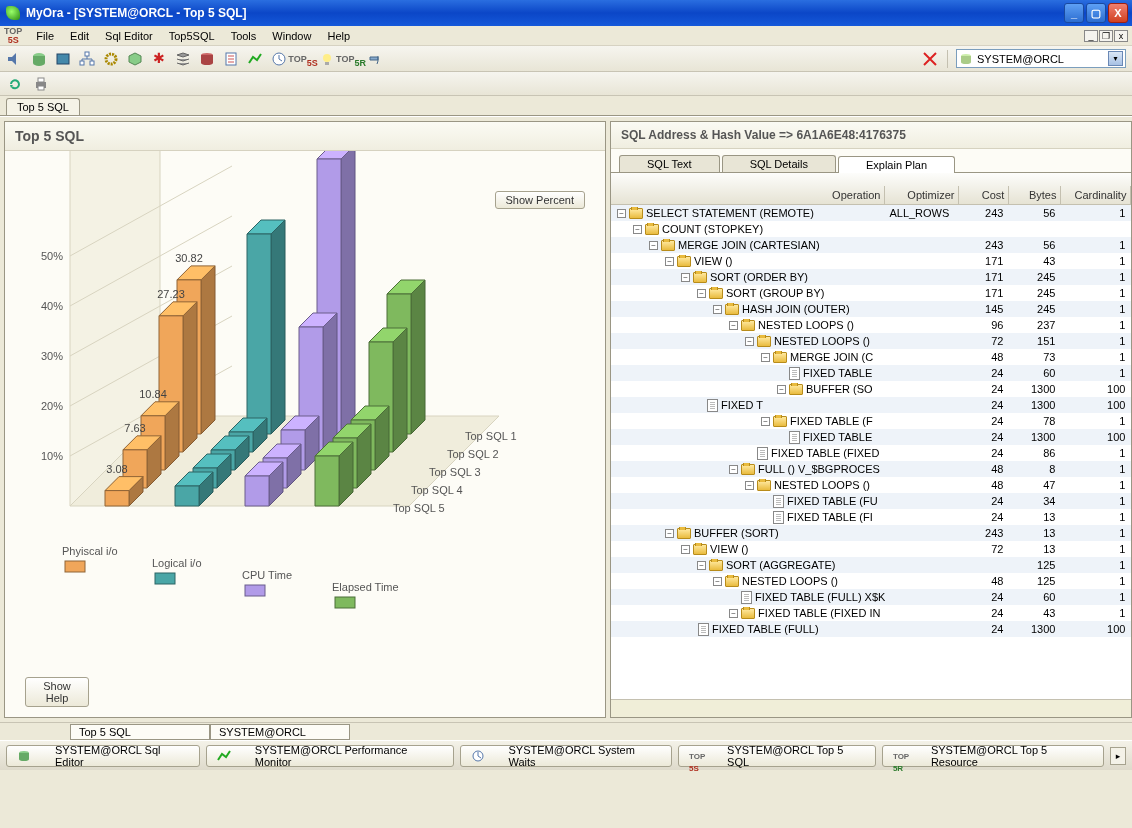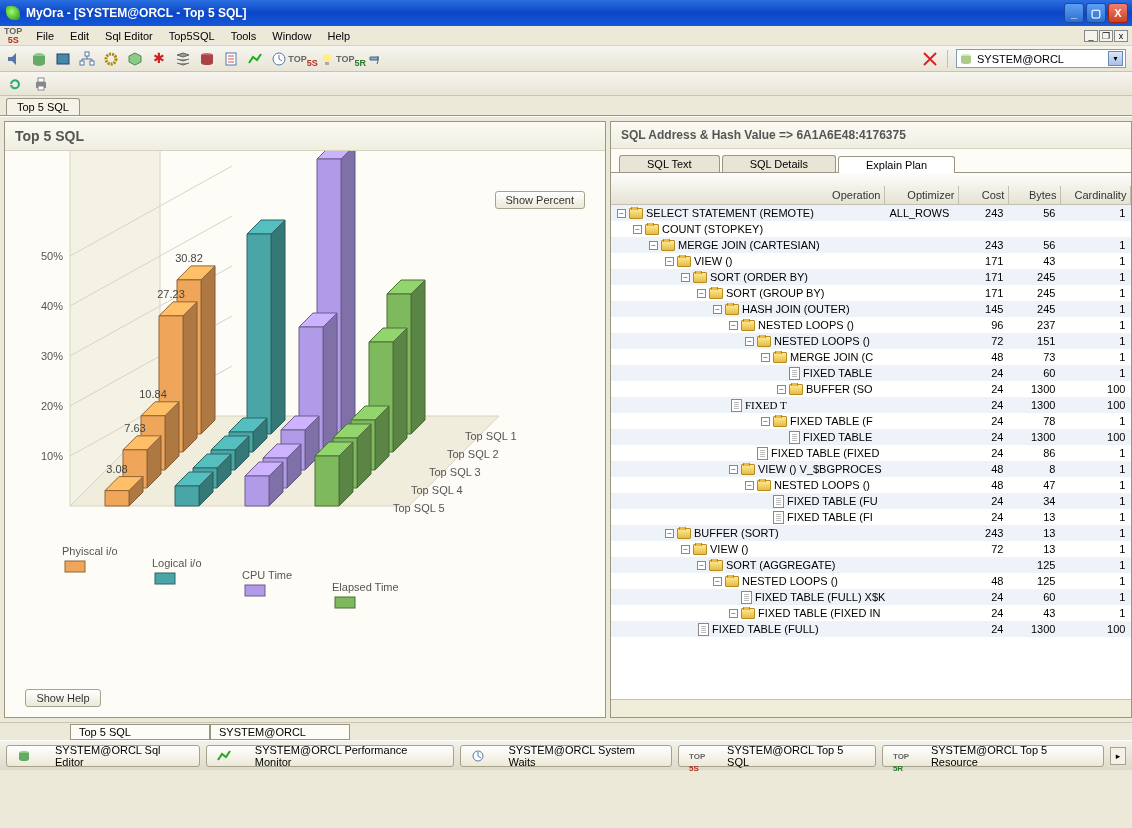--- a/index.html
+++ b/index.html
@@ -342,21 +342,21 @@
           <rect x="60" y="410" width="20" height="11" fill="#f0a65a" stroke="#906436"></rect>
           <text x="57" y="404" font-size="11" fill="#555">Phyiscal i/o</text>
           <rect x="150" y="422" width="20" height="11" fill="#4aa6a6" stroke="#2c6464"></rect>
           <text x="147" y="416" font-size="11" fill="#555">Logical i/o</text>
           <rect x="240" y="434" width="20" height="11" fill="#b19be8" stroke="#6a5d8b"></rect>
           <text x="237" y="428" font-size="11" fill="#555">CPU Time</text>
           <rect x="330" y="446" width="20" height="11" fill="#7fb95e" stroke="#4c6f38"></rect>
           <text x="327" y="440" font-size="11" fill="#555">Elapsed Time</text>
         </svg>
     </div>
-    <button class="btn-lite show-help" style="width:76px">Show Help</button>
+    <button class="btn-lite show-help" style="width:64px">Show Help</button>
   </div>
 
   <div class="pane-right">
     <div class="r-head">
       <span>SQL Address &amp; Hash Value =&gt; </span><span>6A1A6E48:4176375</span>
     </div>
     <div class="r-tabs" id="r-tabs">
         <div class="r-tab">SQL Text</div>
         <div class="r-tab">SQL Details</div>
         <div class="r-tab active">Explain Plan</div>
@@ -495,21 +495,21 @@
             <span class="toggle">−</span>
             <span class="folder"></span>
             <span>BUFFER (SO</span>
           </div>
           <div class="c-optm"></div>
           <div class="num c-cost">24</div>
           <div class="num c-bytes">1300</div>
           <div class="num c-card">100</div>
         </div>
         <div class="row">
-          <div class="op-cell" style="padding-left: 108px; font-family: Liberation Serif, serif;">
+          <div class="op-cell" style="padding-left: 84px;">
             <span class="toggle blank"></span>
             <span class="doc"></span>
             <span>FIXED T</span>
           </div>
           <div class="c-optm"></div>
           <div class="num c-cost">24</div>
           <div class="num c-bytes">1300</div>
           <div class="num c-card">100</div>
         </div>
         <div class="row">
@@ -542,21 +542,21 @@
           </div>
           <div class="c-optm"></div>
           <div class="num c-cost">24</div>
           <div class="num c-bytes">86</div>
           <div class="num c-card">1</div>
         </div>
         <div class="row">
           <div class="op-cell" style="padding-left: 118px;">
             <span class="toggle">−</span>
             <span class="folder"></span>
-            <span>VIEW () V_$BGPROCES</span>
+            <span>FULL () V_$BGPROCES</span>
           </div>
           <div class="c-optm"></div>
           <div class="num c-cost">48</div>
           <div class="num c-bytes">8</div>
           <div class="num c-card">1</div>
         </div>
         <div class="row">
           <div class="op-cell" style="padding-left: 134px;">
             <span class="toggle">−</span>
             <span class="folder"></span>

